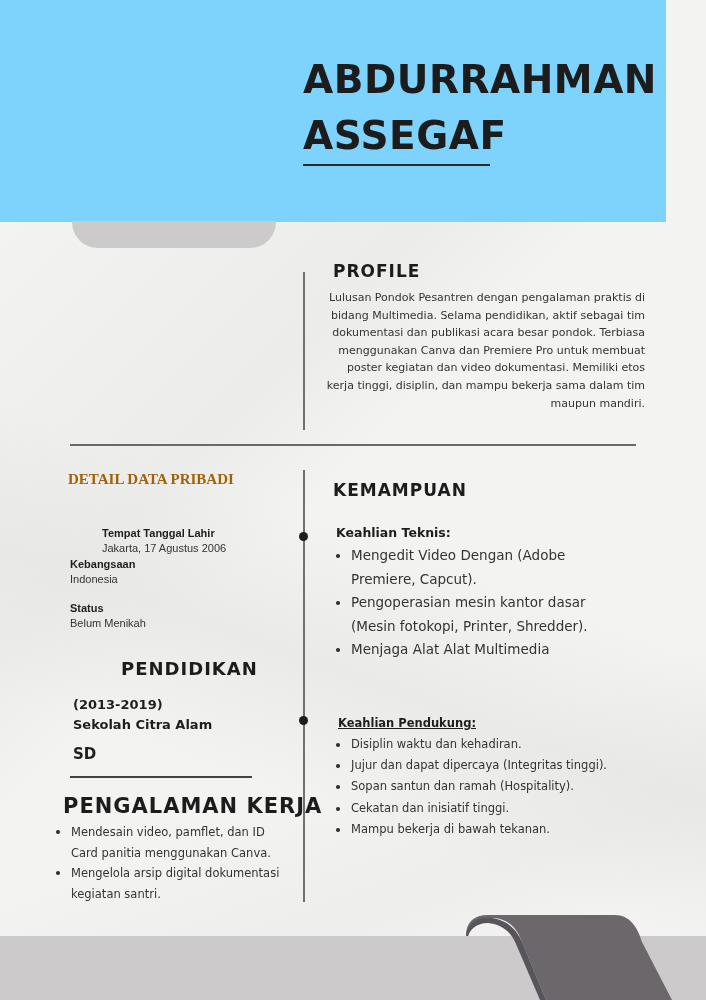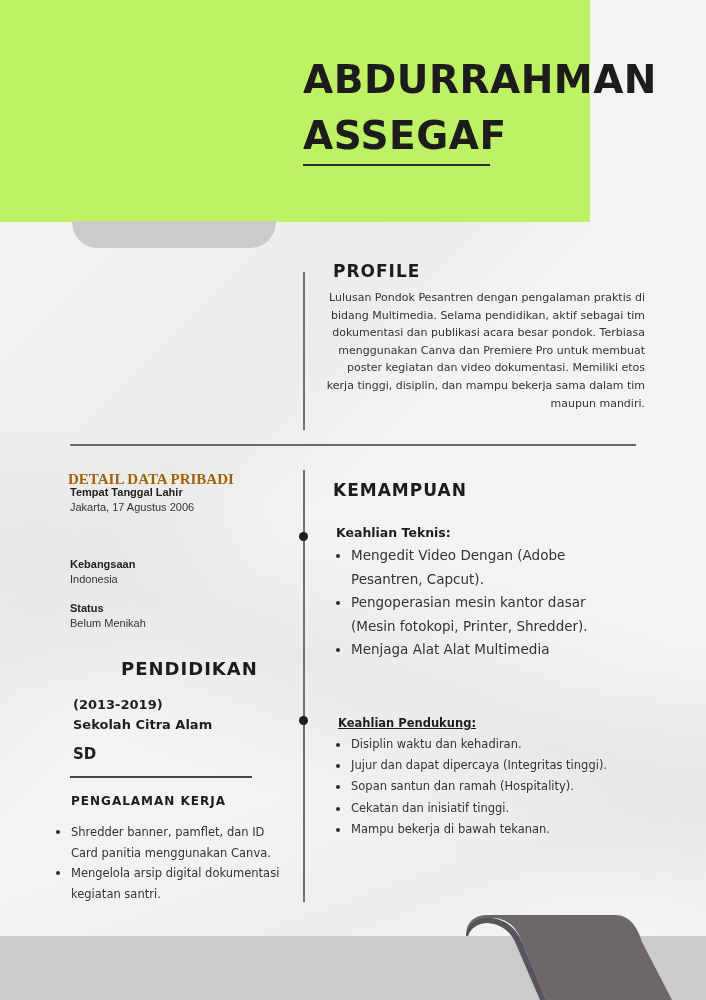--- a/index.html
+++ b/index.html
@@ -11,22 +11,22 @@
     color: #1e1e1e;
   }
   .bg-shade {
     position: absolute; left: 0; top: 222px; width: 706px; height: 714px;
     background:
       linear-gradient(135deg, rgba(255,255,255,0) 0%, rgba(230,230,229,0.55) 30%, rgba(255,255,255,0) 42%),
       linear-gradient(200deg, rgba(255,255,255,0) 45%, rgba(228,228,227,0.6) 60%, rgba(255,255,255,0) 75%),
       linear-gradient(160deg, rgba(255,255,255,0) 70%, rgba(232,232,231,0.5) 85%, rgba(255,255,255,0) 95%);
   }
   .header {
-    position: absolute; left: 0; top: 0; width: 590px; height: 222px;
-    background: #bef264;
+    position: absolute; left: 0; top: 0; width: 666px; height: 222px;
+    background: #7dd3fc;
   }
   .header-tab {
     position: absolute; left: 72px; top: 221px; width: 204px; height: 27px;
     background: #cdcacb;
     border-radius: 0 0 26px 26px;
   }
   .name {
     position: absolute; left: 303px; top: 52px;
     font-family: "DejaVu Sans", sans-serif;
     font-weight: 700; font-size: 39px; line-height: 56px;
@@ -63,21 +63,21 @@
   }
   .detail-item { position: absolute; left: 70px; font-family: "Liberation Sans", sans-serif; }
   .detail-label { font-size: 11px; font-weight: 700; color: #1e1e1e; line-height: 15px; }
   .detail-value { font-size: 11px; color: #333; line-height: 15px; }
 
   .pend-title { left: 73px; top: 658px; font-size: 18px; margin-left: 48px; }
   .edu-years { position: absolute; left: 73px; top: 697px; font-size: 13px; font-weight: 700; color: #1e1e1e; }
   .edu-school { position: absolute; left: 73px; top: 717px; font-size: 13px; font-weight: 700; color: #1e1e1e; }
   .edu-level { position: absolute; left: 73px; top: 745px; font-size: 15px; font-weight: 700; color: #1e1e1e; }
 
-  .exp-title { left: 63px; top: 794px; font-size: 12px; margin-left: 8px; }
+  .exp-title { left: 63px; top: 794px; font-size: 21px; }
   ul.bullets { list-style: none; position: absolute; }
   ul.bullets li { position: relative; padding-left: 18px; }
   ul.bullets li::before {
     content: ""; position: absolute; left: 3px; width: 4px; height: 4px;
     border-radius: 50%; background: #2a2a2a;
   }
   .exp-list { left: 53px; top: 822px; width: 240px; font-size: 11.5px; line-height: 20.5px; color: #333; }
   .exp-list li::before { top: 8px; }
 
   .kem-title { left: 333px; top: 480px; font-size: 17px; }
@@ -110,21 +110,21 @@
 <div class="header-tab"></div>
 
 <div class="vline one"></div>
 <div class="section-title profile-title">PROFILE</div>
 <p class="profile-text">Lulusan Pondok Pesantren dengan pengalaman praktis di bidang Multimedia. Selama pendidikan, aktif sebagai tim dokumentasi dan publikasi acara besar pondok. Terbiasa menggunakan Canva dan Premiere Pro untuk membuat poster kegiatan dan video dokumentasi. Memiliki etos kerja tinggi, disiplin, dan mampu bekerja sama dalam tim maupun mandiri.</p>
 
 <div class="hline main"></div>
 
 <div class="detail-title">DETAIL DATA PRIBADI</div>
 
-<div class="detail-item" style="top:485px;">
+<div class="detail-item" style="top:526px;margin-left:32px;">
   <div class="detail-label">Tempat Tanggal Lahir</div>
   <div class="detail-value">Jakarta, 17 Agustus 2006</div>
 </div>
 <div class="detail-item" style="top:557px;">
   <div class="detail-label">Kebangsaan</div>
   <div class="detail-value">Indonesia</div>
 </div>
 <div class="detail-item" style="top:601px;">
   <div class="detail-label">Status</div>
   <div class="detail-value">Belum Menikah</div>
@@ -132,32 +132,32 @@
 
 <div class="section-title pend-title">PENDIDIKAN</div>
 <div class="edu-years">(2013-2019)</div>
 <div class="edu-school">Sekolah Citra Alam</div>
 <div class="edu-level">SD</div>
 
 <div class="hline short"></div>
 
 <div class="section-title exp-title">PENGALAMAN KERJA</div>
 <ul class="bullets exp-list">
-  <li>Shredder banner, pamflet, dan ID Card panitia menggunakan Canva.</li>
+  <li>Mendesain video, pamflet, dan ID Card panitia menggunakan Canva.</li>
   <li>Mengelola arsip digital dokumentasi kegiatan santri.</li>
 </ul>
 
 <div class="vline two"></div>
 <div class="dot" style="left:299px; top:532px;"></div>
 <div class="dot" style="left:299px; top:716px;"></div>
 
 <div class="section-title kem-title">KEMAMPUAN</div>
 <div class="sub-title teknis-title">Keahlian Teknis:</div>
 <ul class="bullets teknis-list">
-  <li>Mengedit Video Dengan (Adobe Pesantren, Capcut).</li>
+  <li>Mengedit Video Dengan (Adobe Premiere, Capcut).</li>
   <li>Pengoperasian mesin kantor dasar (Mesin fotokopi, Printer, Shredder).</li>
   <li>Menjaga Alat Alat Multimedia</li>
 </ul>
 
 <div class="sub-title pend2-title">Keahlian Pendukung:</div>
 <ul class="bullets pend2-list">
   <li>Disiplin waktu dan kehadiran.</li>
   <li>Jujur dan dapat dipercaya (Integritas tinggi).</li>
   <li>Sopan santun dan ramah (Hospitality).</li>
   <li>Cekatan dan inisiatif tinggi.</li>

